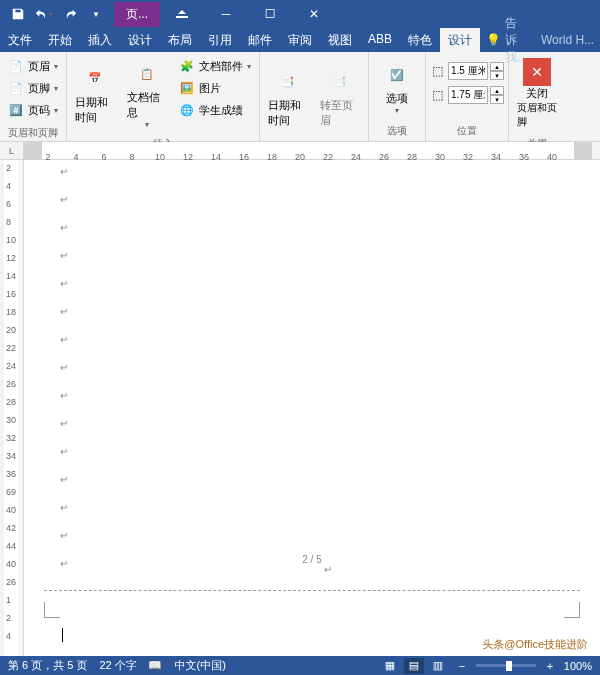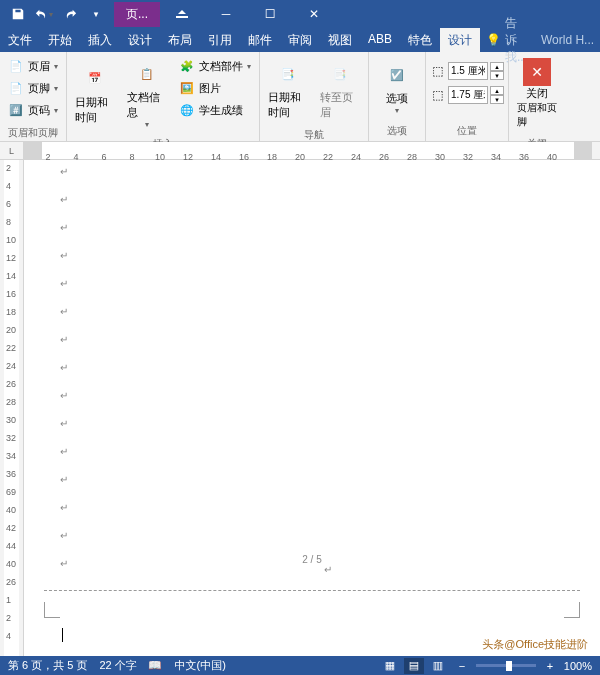--- a/index.html
+++ b/index.html
@@ -185,21 +185,20 @@
     <div class="group-body">
       <div class="bigbtn">
           <div class="icon">📑</div>
           <span>日期和时间</span>
         </div>
       <div class="bigbtn" style="opacity:0.5">
           <div class="icon">📑</div>
           <span>转至页眉</span>
         </div>
     </div>
-    <div class="group-label">导航</div>
   </div>
 
   <div class="group">
     <div class="group-body">
       <div class="bigbtn">
           <div class="icon">☑️</div>
           <span>选项</span>
           <span class="dropdown-arrow">▾</span>
         </div>
     </div>

